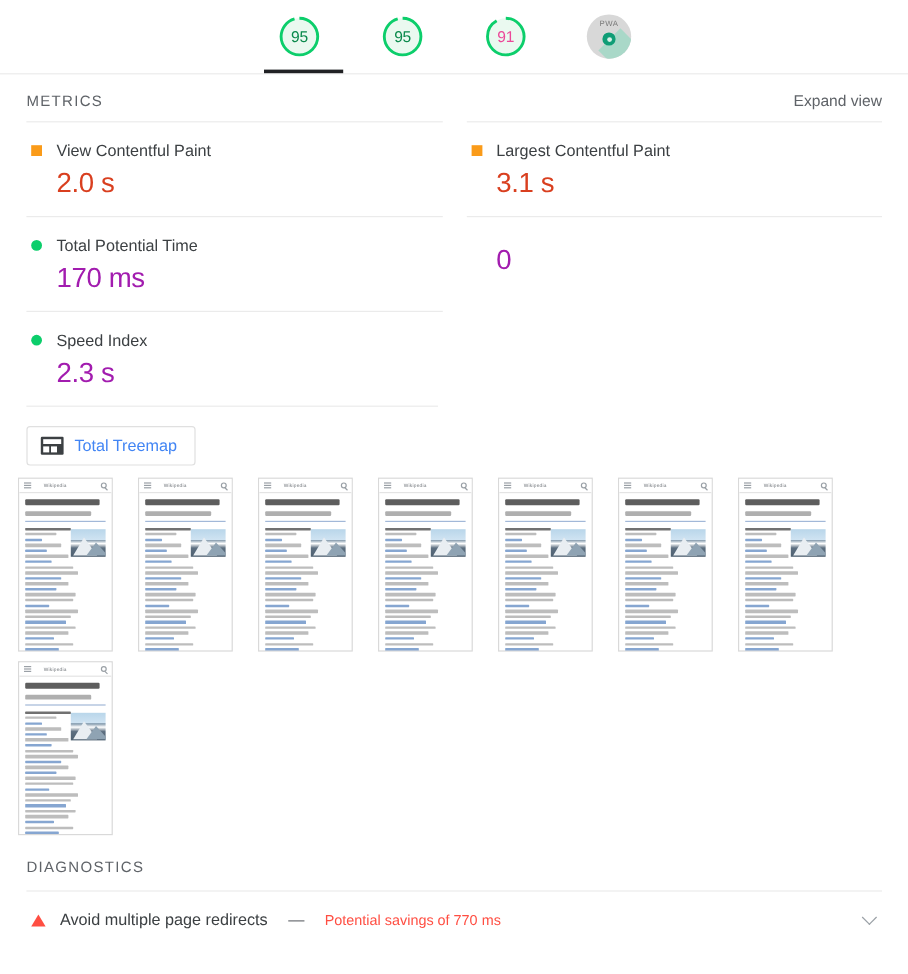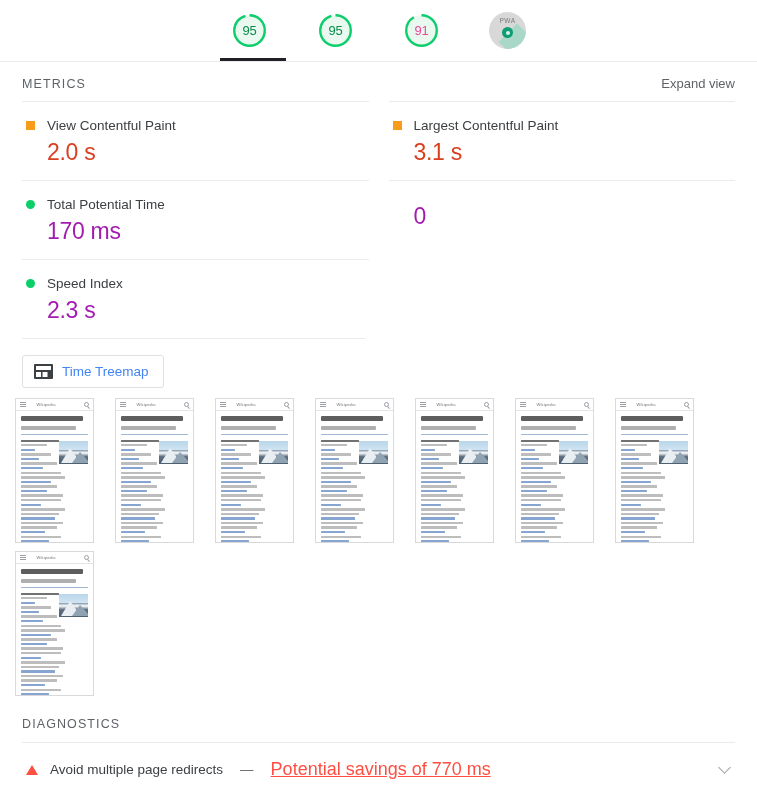--- a/index.html
+++ b/index.html
@@ -247,21 +247,21 @@
   .diag-item {
     margin: 0 22px;
     border-top: 1px solid #ebebeb;
     display: flex; align-items: center;
     padding: 16px 0 14px 4px;
     gap: 12px;
     cursor: pointer;
   }
   .diag-title { font-size: 13.5px; color: #3c4043; }
   .diag-dash { color: #5f6368; font-size: 13.5px; margin: 0 5px; }
-  .diag-savings { color: #ff4e42; font-size: 18px; text-decoration: underline; }
+  .diag-savings { color: #ff4e42; font-size: 12px; }
   .chevron {
     margin-left: auto; margin-right: 6px;
     width: 9px; height: 9px;
     border-right: 1.6px solid #9aa0a6;
     border-bottom: 1.6px solid #9aa0a6;
     transform: rotate(45deg);
     margin-top: -4px;
   }
 </style>
 </head>
@@ -357,21 +357,21 @@
     </div>
 
     <div></div>
   </div>
 
   <div class="metrics-bottom-rule"></div>
 
   <div class="treemap-row">
     <div class="treemap-btn">
       <span class="treemap-ico"></span>
-      <span class="treemap-label">Time Treemap</span>
+      <span class="treemap-label">Total Treemap</span>
     </div>
   </div>
 
   <div class="filmstrip" id="filmstrip">
       <div class="thumb">
         <div class="th-bar">
           <span class="th-burger">
             <i></i>
             <i></i>
             <i></i>

